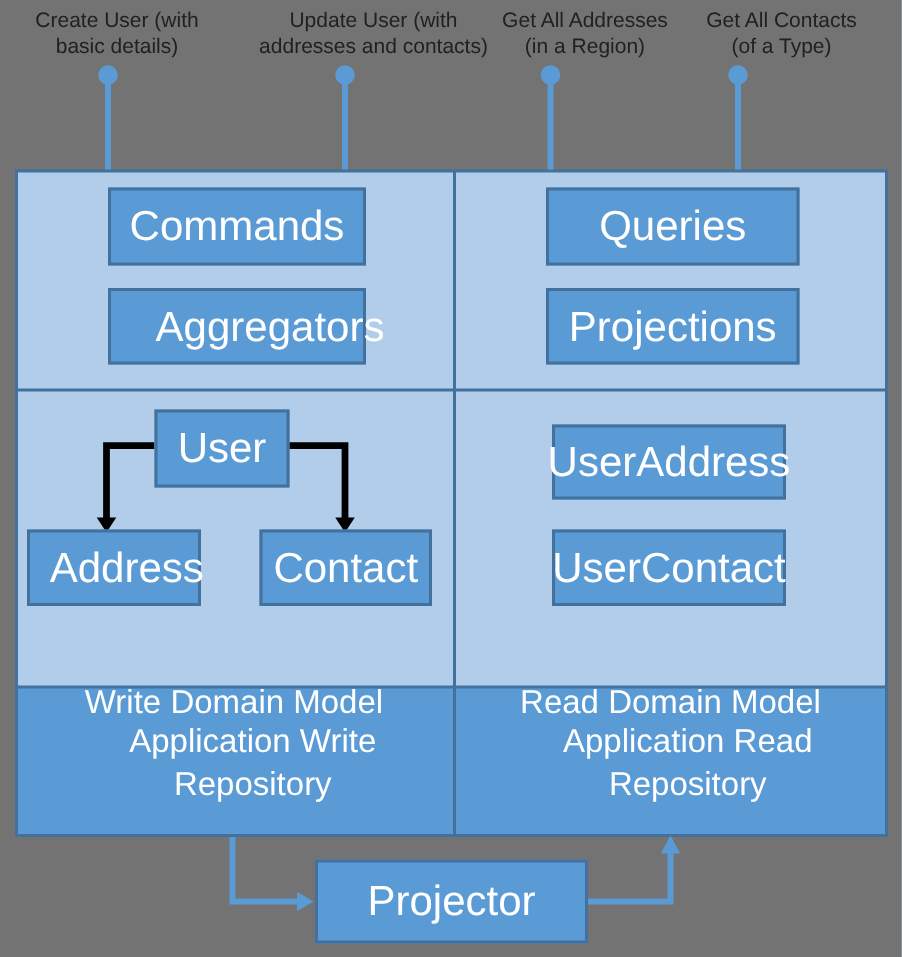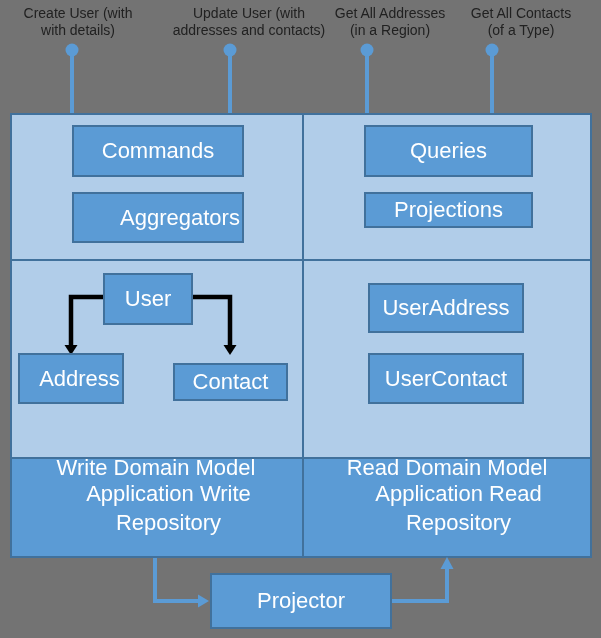--- a/index.html
+++ b/index.html
@@ -76,40 +76,40 @@
   .blue-arrow { fill: var(--connector-blue); }
   
   .box {
     position: absolute;
     background: var(--box-fill);
     border: 2px solid var(--border-color);
     display: flex;
     align-items: center;
     justify-content: center;
     color: var(--box-text);
-    font-size: 22px;
+    font-size: 28px;
     white-space: nowrap;
   }
   .domain-caption {
     position: absolute;
     top: 419px;
     text-align: center;
     color: var(--box-text);
     font-size: 22px;
     margin-top: 36px;
   }
 </style>
 </head>
 <body>
 
 <div class="stage">
 
   <div class="top-label" style="left:78px">
     <span>Create User (with</span>
-    <span>with details)</span>
+    <span>basic details)</span>
   </div>
   <div class="top-label" style="left:249px">
     <span>Update User (with</span>
     <span>addresses and contacts)</span>
   </div>
   <div class="top-label" style="left:390px">
     <span>Get All Addresses</span>
     <span>(in a Region)</span>
   </div>
   <div class="top-label" style="left:521px">
@@ -171,34 +171,34 @@
 
   <div class="box" style="left:72px;  top:125px; width:172px; height:52px;">
     <span>Commands</span>
   </div>
   <div class="box" style="left:72px;  top:192px; width:172px; height:51px;padding-left:44px;">
     <span>Aggregators</span>
   </div>
   <div class="box" style="left:103px; top:273px; width:90px;  height:52px;">
     <span>User</span>
   </div>
-  <div class="box" style="left:18px;  top:353px; width:106px; height:51px;padding-left:17px;">
+  <div class="box" style="left:18px;  top:353px; width:116px; height:51px;padding-left:17px;">
     <span>Address</span>
   </div>
-  <div class="box" style="left:173px; top:363px; width:115px; height:38px;">
+  <div class="box" style="left:173px; top:353px; width:115px; height:51px;">
     <span>Contact</span>
   </div>
   <div class="domain-caption" style="left:10px; width:292px;">
     <span>Write Domain Model</span>
   </div>
 
   <div class="box" style="left:364px; top:125px; width:169px; height:52px;">
     <span>Queries</span>
   </div>
-  <div class="box" style="left:364px; top:192px; width:169px; height:36px;">
+  <div class="box" style="left:364px; top:192px; width:169px; height:51px;">
     <span>Projections</span>
   </div>
   <div class="box" style="left:368px; top:283px; width:156px; height:50px;">
     <span>UserAddress</span>
   </div>
   <div class="box" style="left:368px; top:353px; width:156px; height:51px;">
     <span>UserContact</span>
   </div>
   <div class="domain-caption" style="left:302px; width:290px;">
     <span>Read Domain Model</span>

